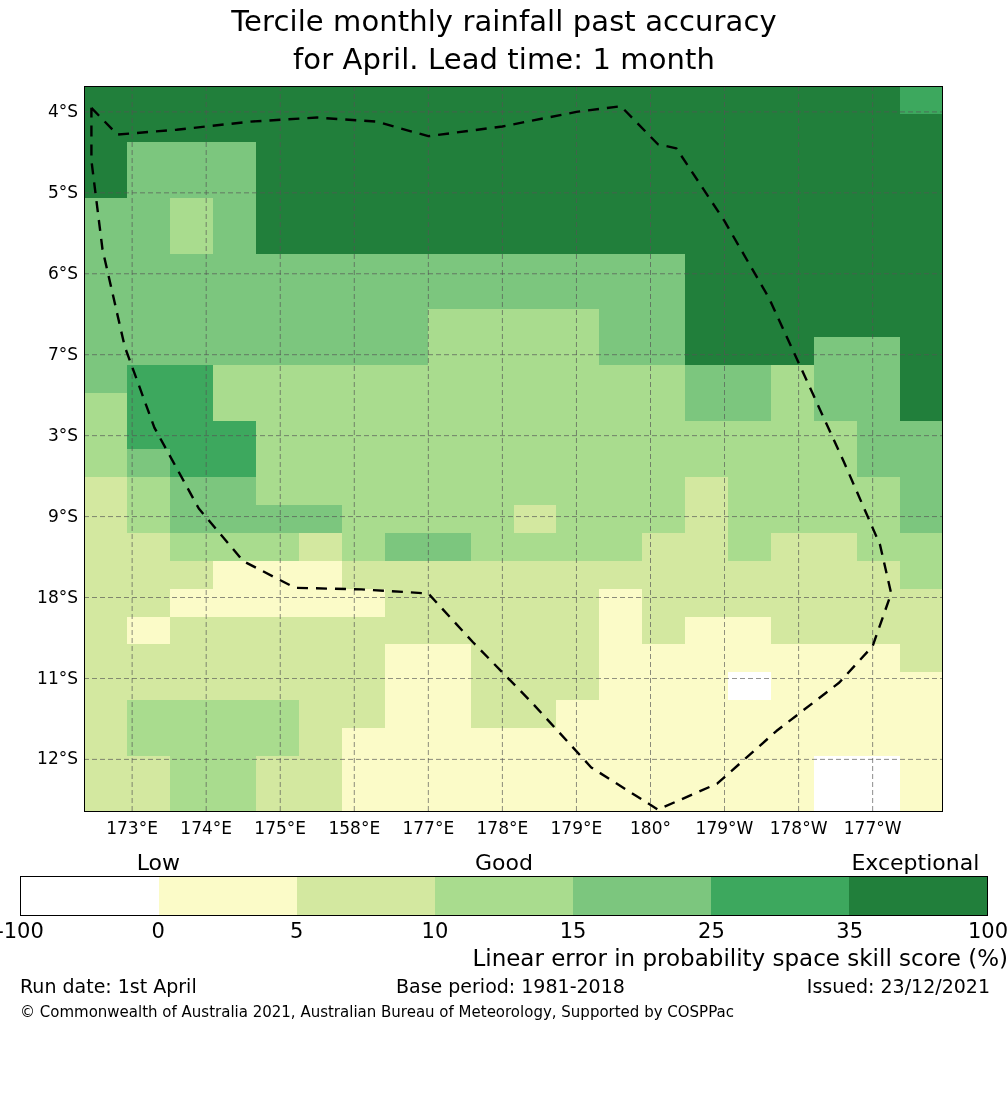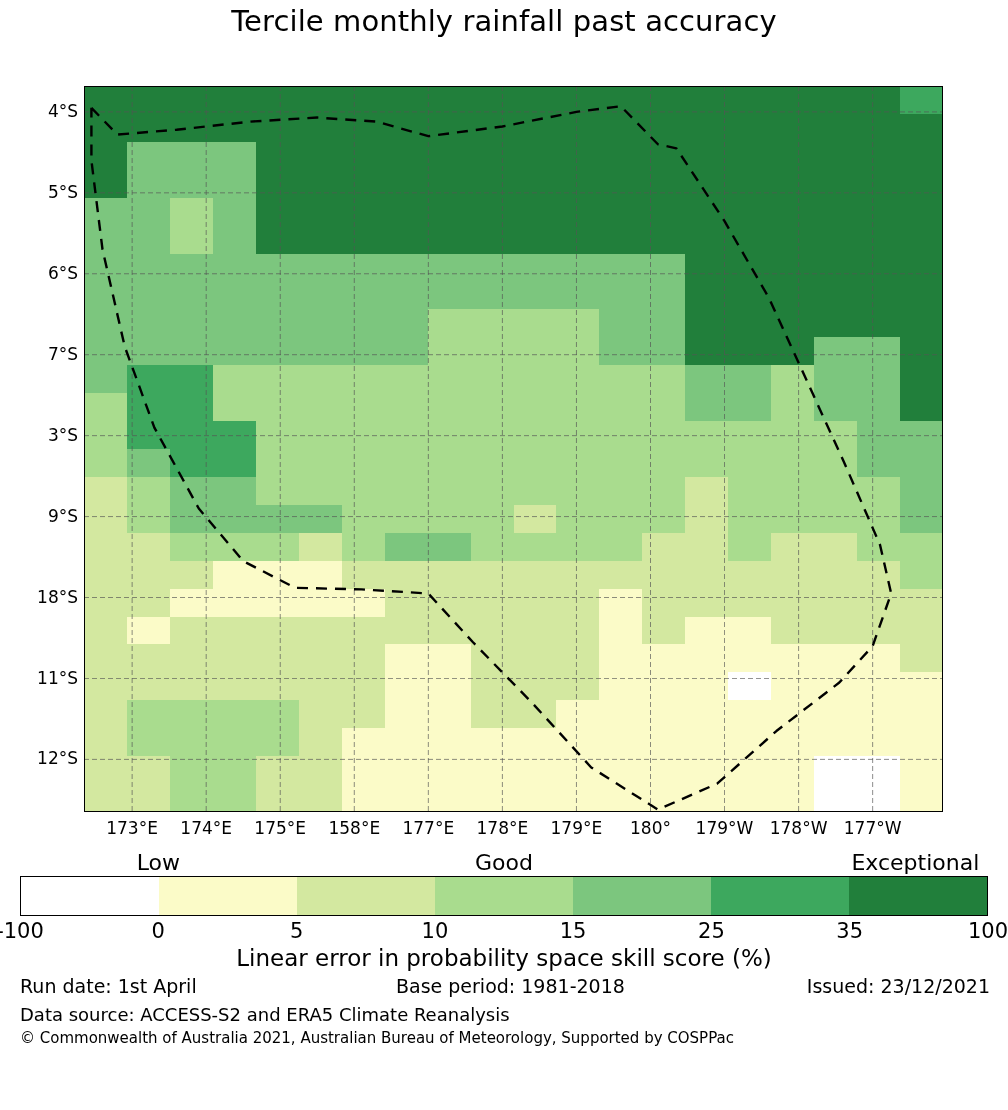--- a/index.html
+++ b/index.html
@@ -47,39 +47,40 @@
   #cbar div{flex:1 1 0;height:100%;}
   .cblabel{
     position:absolute;top:851px;font-size:22px;line-height:24px;
     width:240px;margin-left:-120px;text-align:center;
   }
   .cbtick{
     position:absolute;top:919px;font-size:21px;line-height:24px;
     width:120px;margin-left:-60px;text-align:center;
   }
   #cbtitle{
-    position:absolute;left:0;top:944px;width:1008px;text-align:center;
+    position:absolute;left:0;top:944px;width:1008px;text-align:right;
     font-size:23px;line-height:28px;
   }
 
   
   #footer{position:absolute;left:0;top:975px;width:1008px;}
   .frow1{position:relative;height:26px;font-size:19px;}
   .frow1 .a{position:absolute;left:20px;top:0;}
   .frow1 .b{position:absolute;left:396px;top:0;}
   .frow1 .c{position:absolute;right:18px;top:0;margin-left:44px;}
   .fsrc{margin:2px 0 0 20px;font-size:18px;line-height:24px;}
   .fcopy{margin:1px 0 0 20px;font-size:15px;line-height:21px;}
   .fshape{margin:16px 0 0 20px;font-size:13.5px;line-height:18px;width:978px;}
 </style>
 </head>
 <body>
 
 <div class="title">
   <span>Tercile monthly rainfall past accuracy</span>
+  <span>for April. Lead time: 1 month</span>
 </div>
 
 <div id="plot">
   <div id="cells">
       <div class="cell" style="left:0.00px;top:0.00px;width:43.55px;height:28.52px;background:#217f3b;"></div>
       <div class="cell" style="left:42.95px;top:0.00px;width:43.55px;height:28.52px;background:#217f3b;"></div>
       <div class="cell" style="left:85.90px;top:0.00px;width:43.55px;height:28.52px;background:#217f3b;"></div>
       <div class="cell" style="left:128.85px;top:0.00px;width:43.55px;height:28.52px;background:#217f3b;"></div>
       <div class="cell" style="left:171.80px;top:0.00px;width:43.55px;height:28.52px;background:#217f3b;"></div>
       <div class="cell" style="left:214.75px;top:0.00px;width:43.55px;height:28.52px;background:#217f3b;"></div>
@@ -678,15 +679,14 @@
     <div class="cbtick" style="left:988.0px">100</div>
   </div>
 <div id="cbtitle">Linear error in probability space skill score (%)</div>
 
 <div id="footer">
   <div class="frow1">
     <span class="a">Run date: 1st April</span>
     <span class="b">Base period: 1981-2018</span>
     <span class="c">Issued: 23/12/2021</span>
   </div>
-  <div class="fsrc">Data source: ACCESS-S2 and ERA5 Climate Reanalysis</div>
   <div class="fcopy">© Commonwealth of Australia 2021, Australian Bureau of Meteorology, Supported by COSPPac</div>
 </div>
 
 </body></html>

